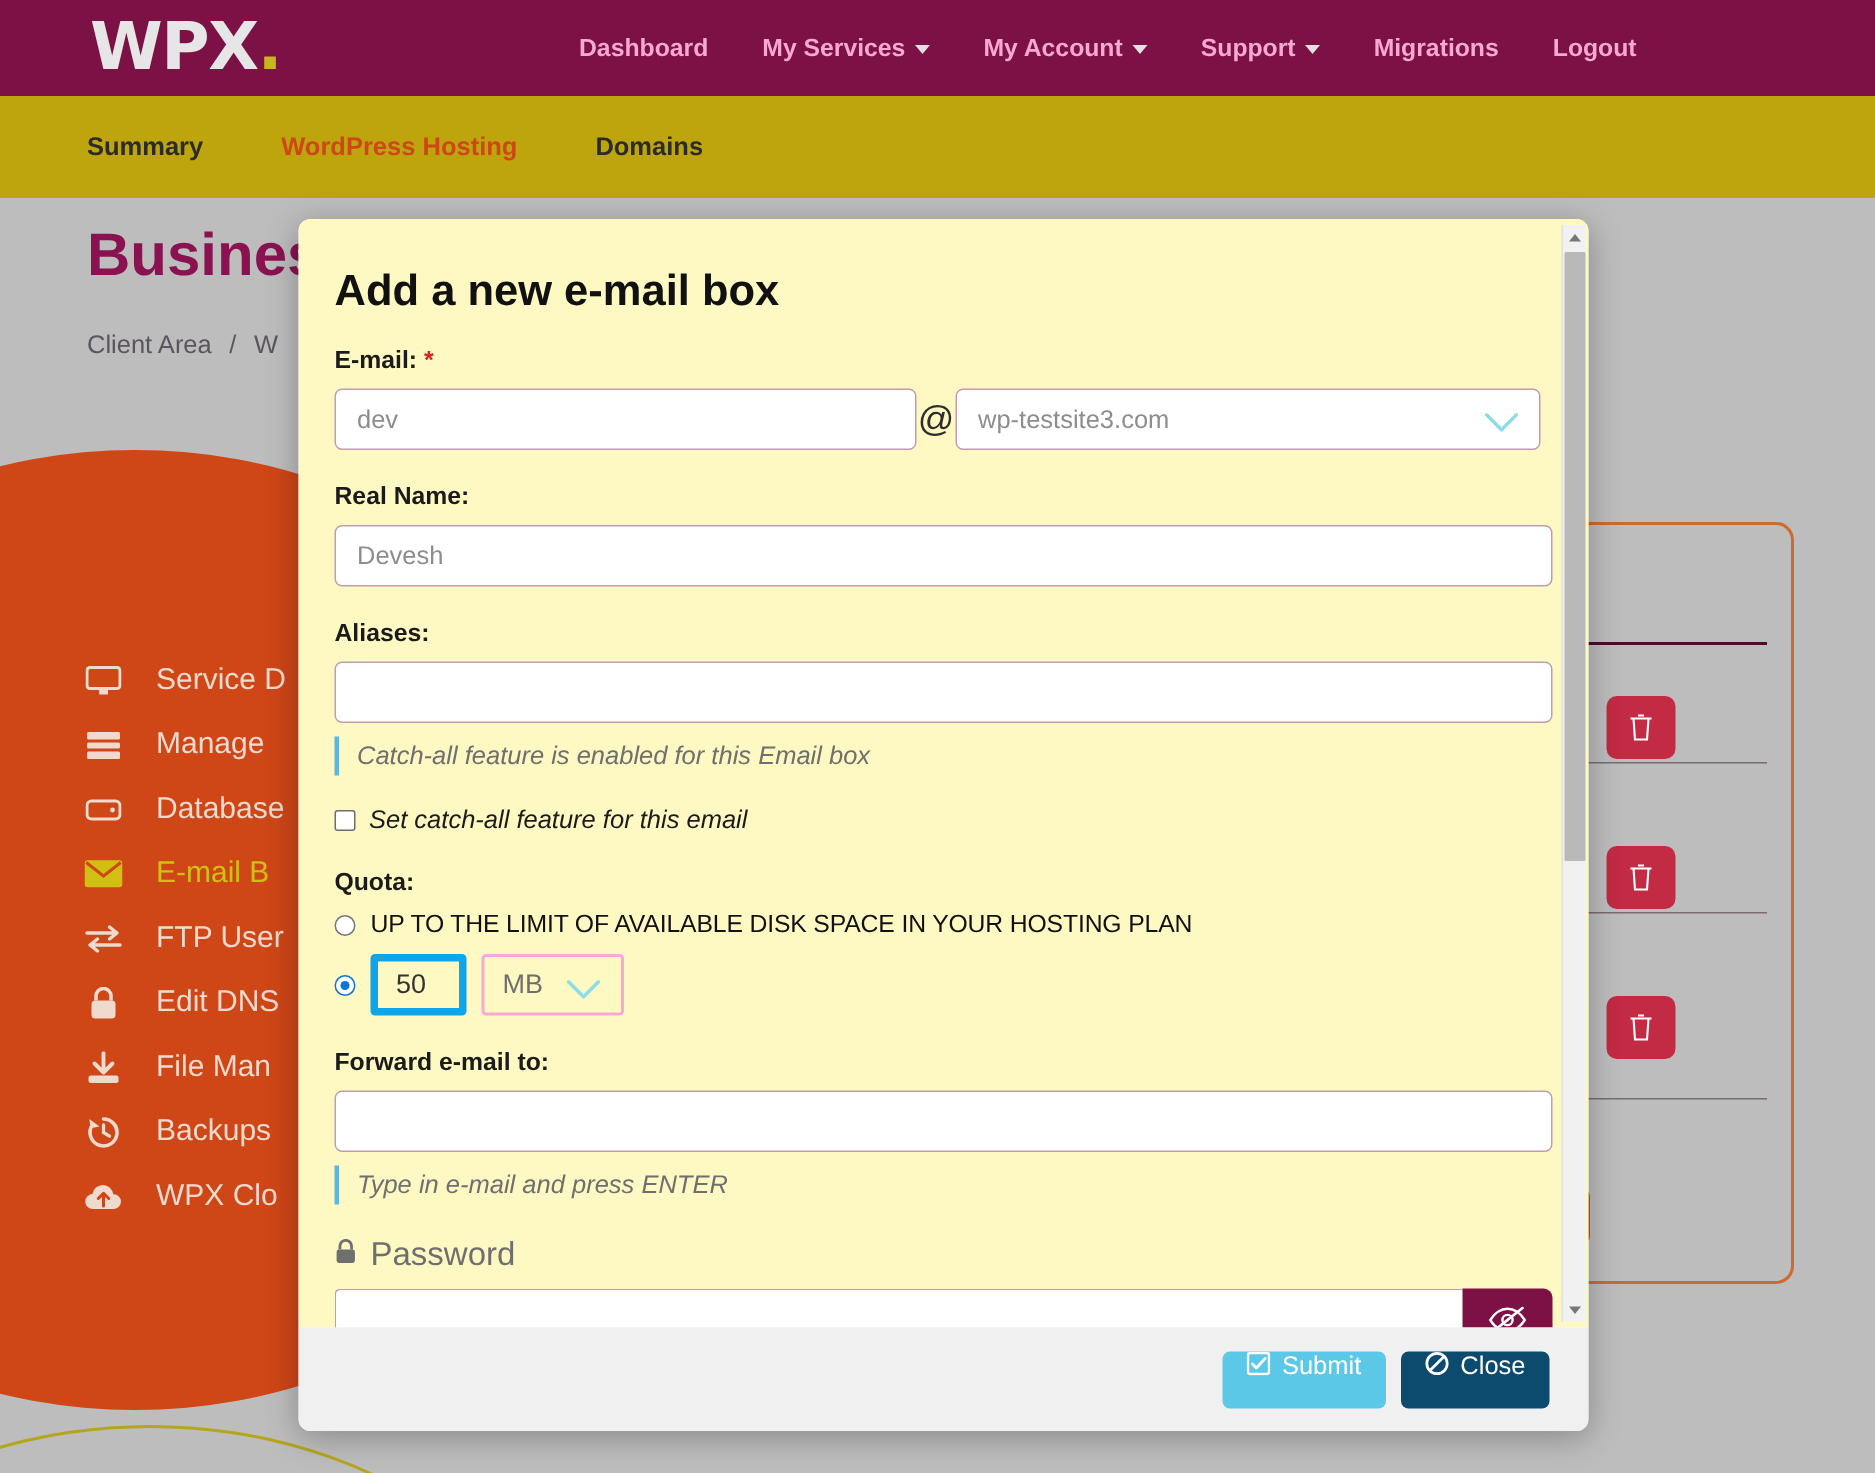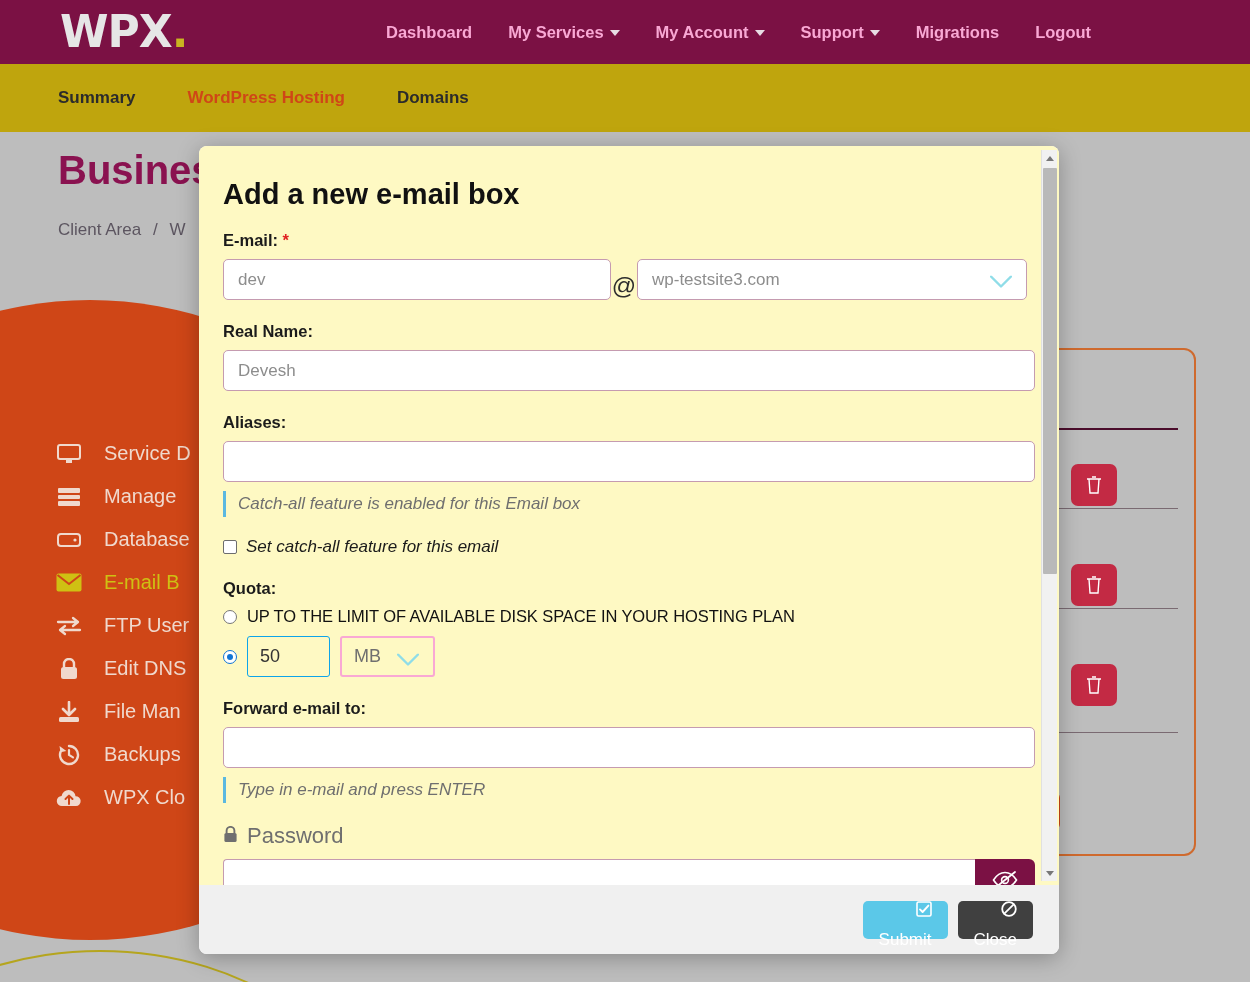--- a/index.html
+++ b/index.html
@@ -182,21 +182,21 @@
     width: 100%; height: 41px;
     border: 1px solid #c59bb0; border-radius: 5px;
     background: #fff;
     padding: 0 14px;
     font-size: 17px; color: #8d8d8d;
     display: flex; align-items: center;
     font-family: "Liberation Sans", sans-serif;
   }
   .inp.empty { color: transparent; }
 
-  .row-email { display: flex; align-items: flex-end; }
+  .row-email { display: flex; align-items: center; }
   .email-local { width: 388px; }
   .at-sign {
     width: 26px; text-align: center;
     font-size: 24px; color: #2e2e2e; flex: 0 0 26px;
   }
   .domain-sel {
     width: 390px; position: relative; padding-right: 60px;
   }
   .chev {
     position: absolute; right: 14px; top: 50%;
@@ -231,22 +231,22 @@
   .radio.on { border-color: #1074d4; }
   .radio.on::after {
     content: ""; position: absolute;
     left: 3px; top: 3px; width: 6px; height: 6px;
     border-radius: 50%; background: #1074d4;
   }
   .radio-label { font-size: 16.5px; color: #111; letter-spacing: -0.1px; }
 
   .quota-row { display: flex; align-items: center; gap: 10px; margin-bottom: 22px; }
   .qty-inp {
-    width: 83px; height: 41px;
-    border: 1px solid #0ea5e9; border-radius: 3px;
+    width: 64px; height: 41px;
+    border: 5px solid #0ea5e9; border-radius: 3px;
     display: flex; align-items: center; padding: 0 12px;
     font-size: 18px; color: #333;
   }
   .unit-sel {
     width: 95px; height: 41px; position: relative;
     border: 2px solid #f9a8d4; border-radius: 3px;
     display: flex; align-items: center; padding: 0 12px;
     font-size: 18px; color: #6f6f6f;
   }
 
@@ -301,28 +301,27 @@
   
   .modal-footer {
     position: absolute; left: 0; bottom: 0;
     width: 860px; height: 69px;
     background: #f0f0f0;
     display: flex; align-items: center; justify-content: flex-end;
     gap: 10px; padding-right: 26px;
   }
   .btn {
     height: 38px; padding: 0 16px; border-radius: 5px;
-    display: flex; align-items: flex-end; gap: 8px;
+    display: flex; align-items: flex-start; gap: 8px;
     font-size: 17px; color: #ffffff; cursor: pointer;
     border: none;
     font-family: "Liberation Sans", sans-serif;
-    flex-direction: column;
   }
   .btn-submit { background: #5bc8e8; }
-  .btn-close { background: #404040; }
+  .btn-close { background: #0c4a6e; }
 </style>
 </head>
 <body>
 
 <div id="page">
 
   <div class="bg-circle-orange"></div>
   <div class="bg-circle-outline"></div>
 
   <div class="topbar">

